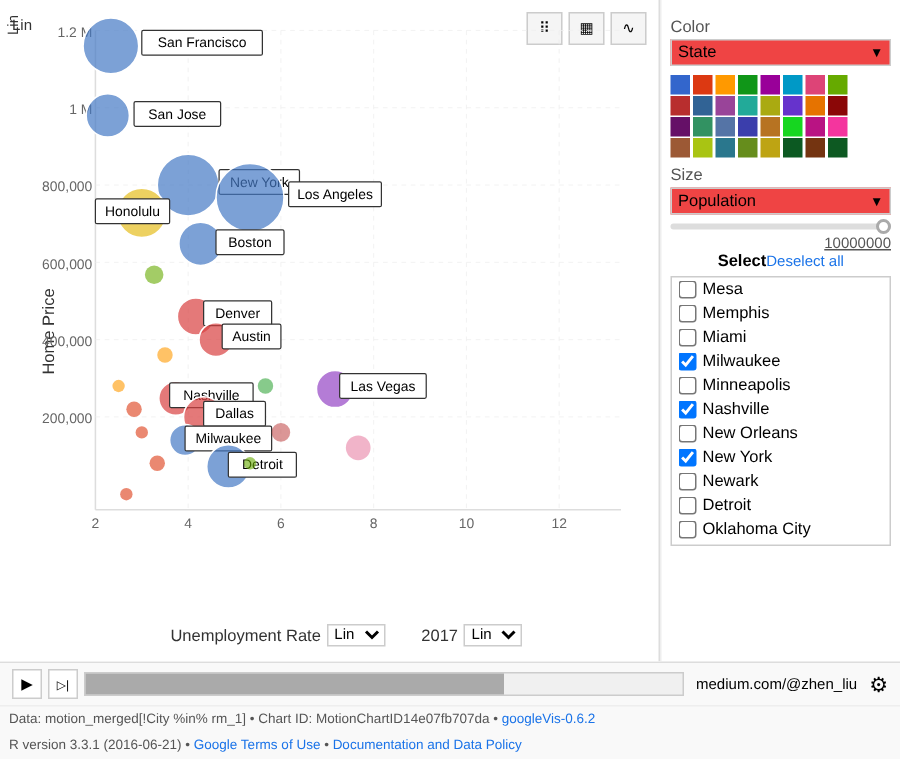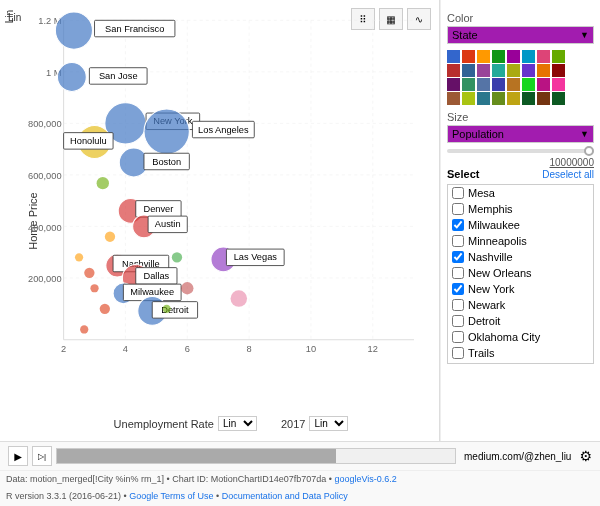--- a/index.html
+++ b/index.html
@@ -18,29 +18,29 @@
 
     .chart-inner { position: absolute; top: 10px; left: 28px; right: 10px; bottom: 60px; }
 
     .right-panel { width: 160px; background: #fff; padding: 6px; overflow-y: auto; border-left: 1px solid #eee; }
 
     .panel-section-label { font-size: 11px; color: #555; margin-bottom: 2px; margin-top: 6px; }
 
     .color-grid { display: grid; grid-template-columns: repeat(8, 14px); gap: 1px; margin-bottom: 4px; }
     .color-swatch { width: 13px; height: 13px; }
 
-    .dropdown-row { display: flex; align-items: center; justify-content: space-between; border: 1px solid #ccc; padding: 2px 4px; font-size: 11px; margin-bottom: 6px; cursor: pointer; background: #a21caf; }
+    .dropdown-row { display: flex; align-items: center; justify-content: space-between; border: 1px solid #ccc; padding: 2px 4px; font-size: 11px; margin-bottom: 6px; cursor: pointer; background: #ef4444; }
     .dropdown-arrow { font-size: 9px; }
 
     .size-slider-row { display: flex; align-items: center; gap: 4px; margin-bottom: 4px; }
     .slider { flex: 1; height: 4px; background: #ddd; border-radius: 2px; position: relative; }
     .slider-thumb { width: 10px; height: 10px; background: #fff; border: 2px solid #aaa; border-radius: 50%; position: absolute; top: -3px; right: 0; }
     .size-value { font-size: 10px; color: #555; text-align: right; text-decoration: underline; }
 
-    .select-header { display: flex; justify-content: space-between; align-items: center; margin-bottom: 4px; }
+    .select-header { display: flex; justify-content: center; align-items: center; margin-bottom: 4px; }
     .select-label { font-size: 11px; font-weight: bold; }
     .deselect-all { font-size: 10px; color: #1a73e8; cursor: pointer; }
 
     .city-list { border: 1px solid #ccc; height: 180px; overflow-y: scroll; }
     .city-item { display: flex; align-items: center; gap: 4px; padding: 2px 4px; font-size: 11px; cursor: pointer; }
     .city-checkbox { width: 12px; height: 12px; cursor: pointer; }
     .city-item.checked { }
 
     
     .chart-svg { position: absolute; top: 0; left: 0; width: 100%; height: 100%; }
@@ -248,20 +248,24 @@
 
       <div class="city-list">
       <div class="city-item">
             <input type="checkbox" class="city-checkbox" style="">
             <span>Mesa</span>
           </div>
           <div class="city-item">
             <input type="checkbox" class="city-checkbox" style="">
             <span>Memphis</span>
           </div>
+          <div class="city-item">
+            <input type="checkbox" class="city-checkbox" style="">
+            <span>Miami</span>
+          </div>
           <div class="city-item checked">
             <input type="checkbox" class="city-checkbox" checked="" style="">
             <span>Milwaukee</span>
           </div>
           <div class="city-item">
             <input type="checkbox" class="city-checkbox" style="">
             <span>Minneapolis</span>
           </div>
           <div class="city-item checked">
             <input type="checkbox" class="city-checkbox" checked="" style="">

